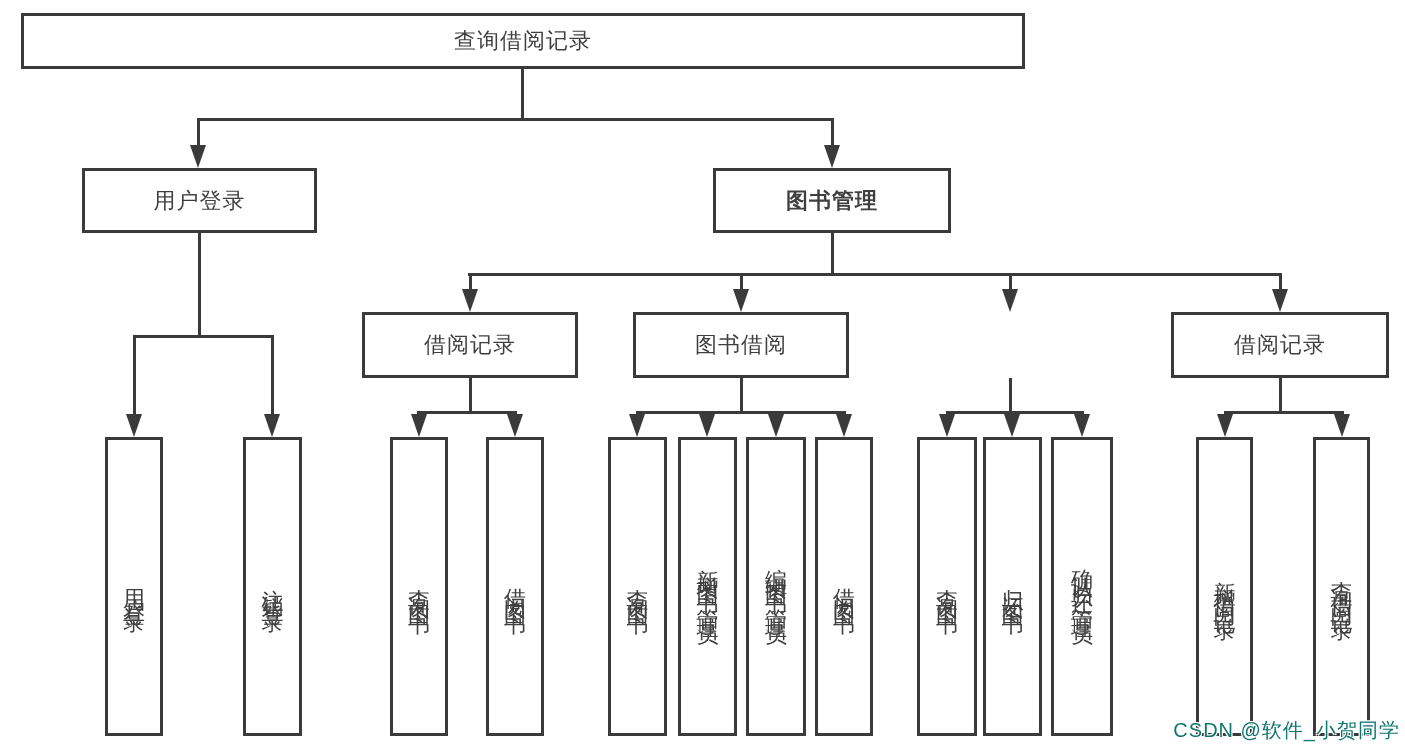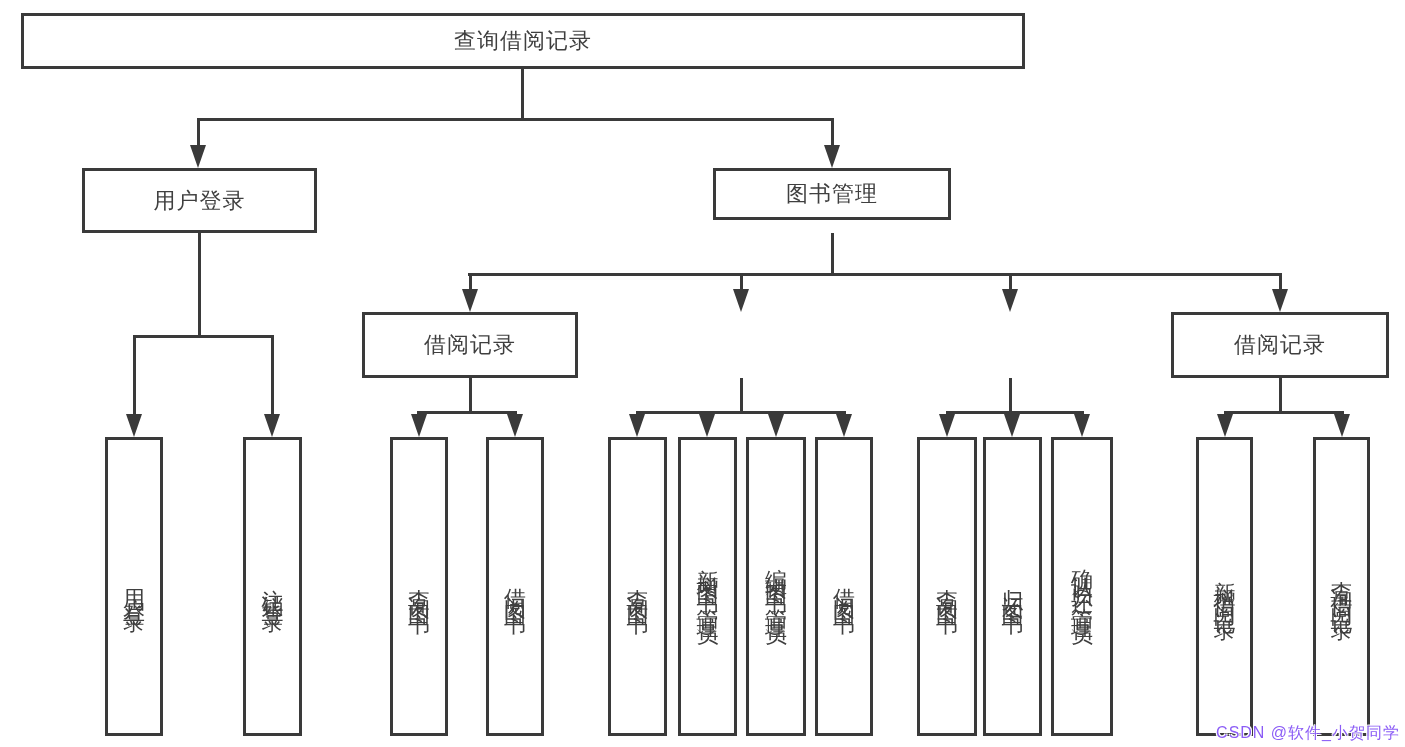--- a/index.html
+++ b/index.html
@@ -33,22 +33,22 @@
   .arrow{
     position:absolute;
     width:0;height:0;
     border-left:8px solid transparent;
     border-right:8px solid transparent;
     border-top:23px solid #3a3a3a;
   }
   .watermark{
     position:absolute;
     right:5px;bottom:3px;
-    font-size:16px;
-    color:#8b5cf6;
+    font-size:20px;
+    color:#0f766e;
     letter-spacing:1px;
     text-shadow:-1px -1px 0 #fff,1px -1px 0 #fff,-1px 1px 0 #fff,1px 1px 0 #fff;
     z-index:10;
   }
 </style>
 </head>
 <body>
 
 <div id="canvas">
 
@@ -59,21 +59,21 @@
   <div class="v-line" style="left:521px;top:69px;height:49px;"></div>
   <div class="h-line" style="left:197px;top:118px;width:637px;"></div>
   <div class="v-line" style="left:197px;top:118px;height:27px;"></div>
   <div class="arrow" style="left:190px;top:145px;"></div>
   <div class="v-line" style="left:831px;top:118px;height:27px;"></div>
   <div class="arrow" style="left:824px;top:145px;"></div>
 
   <div class="node" style="left:82px;top:168px;width:235px;height:65px;">
     <span>用户登录</span>
   </div>
-  <div class="node" style="left:713px;top:168px;width:238px;height:52px;">
+  <div class="node" style="left:713px;top:168px;width:238px;height:65px;font-weight:bold;">
     <span>图书管理</span>
   </div>
 
   <div class="v-line" style="left:198px;top:233px;height:102px;"></div>
   <div class="h-line" style="left:133px;top:335px;width:140px;"></div>
   <div class="v-line" style="left:133px;top:335px;height:79px;"></div>
   <div class="arrow" style="left:126px;top:414px;"></div>
   <div class="v-line" style="left:271px;top:335px;height:79px;"></div>
   <div class="arrow" style="left:264px;top:414px;"></div>
 
@@ -83,20 +83,23 @@
   <div class="arrow" style="left:462px;top:289px;"></div>
   <div class="v-line" style="left:740px;top:273px;height:16px;"></div>
   <div class="arrow" style="left:733px;top:289px;"></div>
   <div class="v-line" style="left:1009px;top:273px;height:16px;"></div>
   <div class="arrow" style="left:1002px;top:289px;"></div>
   <div class="v-line" style="left:1279px;top:273px;height:16px;"></div>
   <div class="arrow" style="left:1272px;top:289px;"></div>
 
   <div class="node" style="left:362px;top:312px;width:216px;height:66px;">
     <span>借阅记录</span>
+  </div>
+  <div class="node" style="left:633px;top:312px;width:216px;height:66px;">
+    <span>图书借阅</span>
   </div>
   <div class="node" style="left:1171px;top:312px;width:218px;height:66px;">
     <span>借阅记录</span>
   </div>
 
   <div class="v-line" style="left:469px;top:378px;height:33px;"></div>
   <div class="h-line" style="left:417px;top:411px;width:99px;"></div>
   <div class="v-line" style="left:418px;top:411px;height:3px;"></div>
   <div class="arrow" style="left:411px;top:414px;"></div>
   <div class="v-line" style="left:514px;top:411px;height:3px;"></div>

